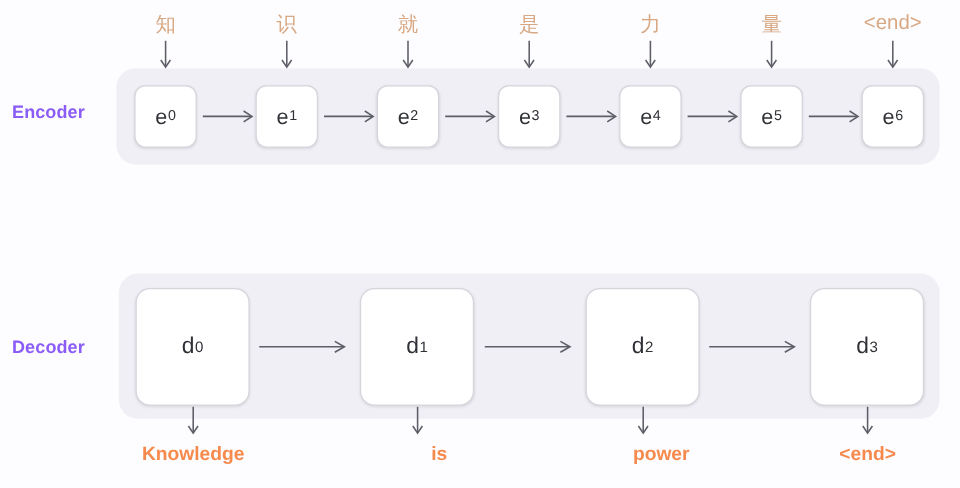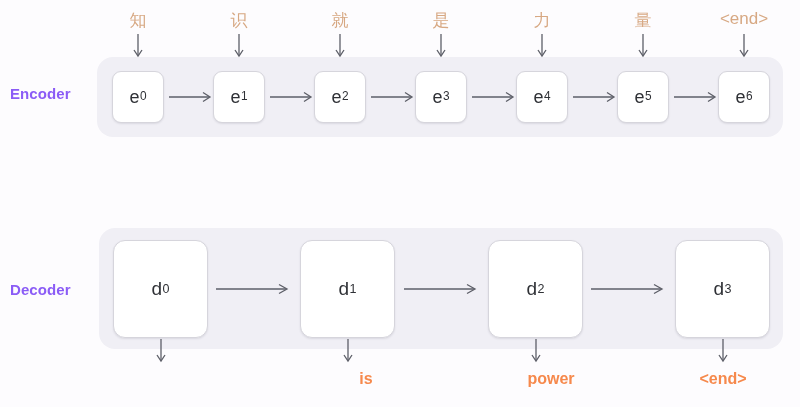--- a/index.html
+++ b/index.html
@@ -260,17 +260,18 @@
   </svg>
   <svg class="arrow-svg arrow-out" style="left:530px; top:339px">
     <line x1="6" y1="0" x2="6" y2="21"></line>
     <polyline points="2,16 6,22 10,16"></polyline>
   </svg>
   <svg class="arrow-svg arrow-out" style="left:717px; top:339px">
     <line x1="6" y1="0" x2="6" y2="21"></line>
     <polyline points="2,16 6,22 10,16"></polyline>
   </svg>
 
+  <div class="token-out" style="left:161px">Knowledge</div>
   <div class="token-out" style="left:366px">is</div>
   <div class="token-out" style="left:551px">power</div>
   <div class="token-out" style="left:723px">&lt;end&gt;</div>
 
 </div>
 
 </body></html>

